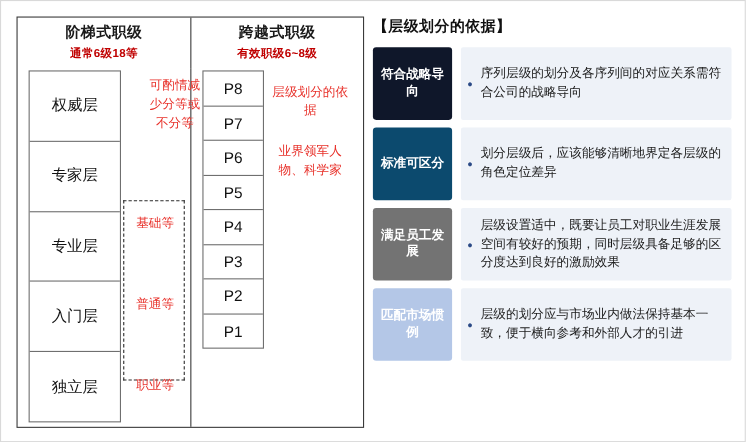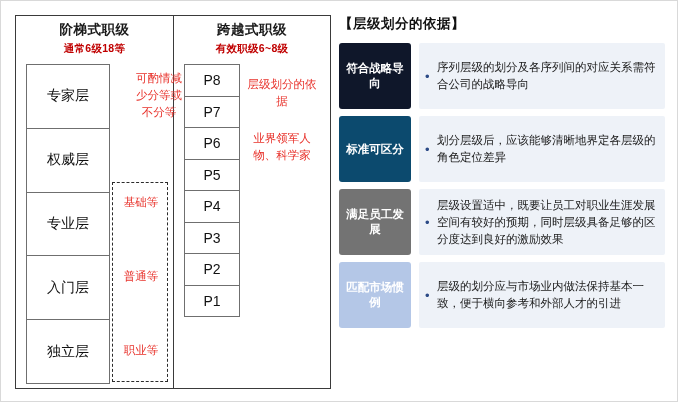--- a/index.html
+++ b/index.html
@@ -117,21 +117,21 @@
     font-size: 11.5px;
     color: #e8322b;
     line-height: 17px;
     text-align: center;
   }
   .dashed-box {
     position: absolute;
     left: 0px;
     top: 118px;
     width: 56px;
-    height: 200px;
+    height: 164px;
     border: 1.4px dashed #2b2b2b;
     box-sizing: border-box;
   }
   .dash-label {
     position: absolute;
     left: 0;
     width: 56px;
     text-align: center;
     font-size: 11.5px;
     color: #e8322b;
@@ -255,22 +255,22 @@
       <div class="head-col">
         <div class="head-title">跨越式职级</div>
         <div class="head-sub">有效职级6~8级</div>
       </div>
     </div>
 
     <div class="left-body">
 
       <div class="col-ladder">
         <div class="levels">
+          <div class="level-cell">权威层</div>
           <div class="level-cell">专家层</div>
-          <div class="level-cell">权威层</div>
           <div class="level-cell">专业层</div>
           <div class="level-cell">入门层</div>
           <div class="level-cell">独立层</div>
         </div>
 
         <div class="ladder-notes">
           <div class="note-red-top">可酌情减少分等或不分等</div>
           <div class="dashed-box">
             <div class="dash-label l1">基础等</div>
             <div class="dash-label l2">普通等</div>

